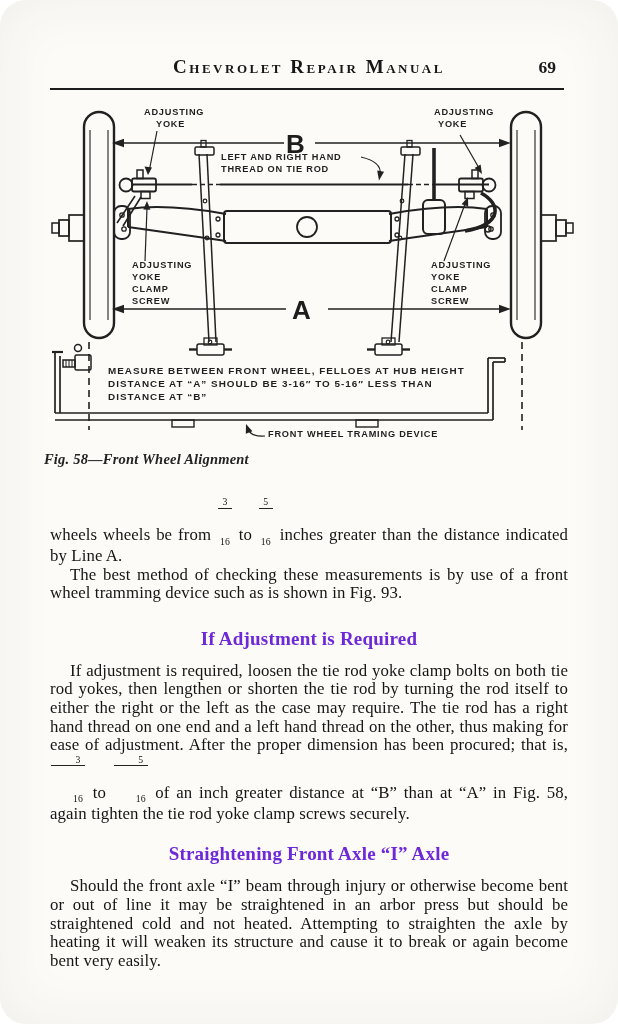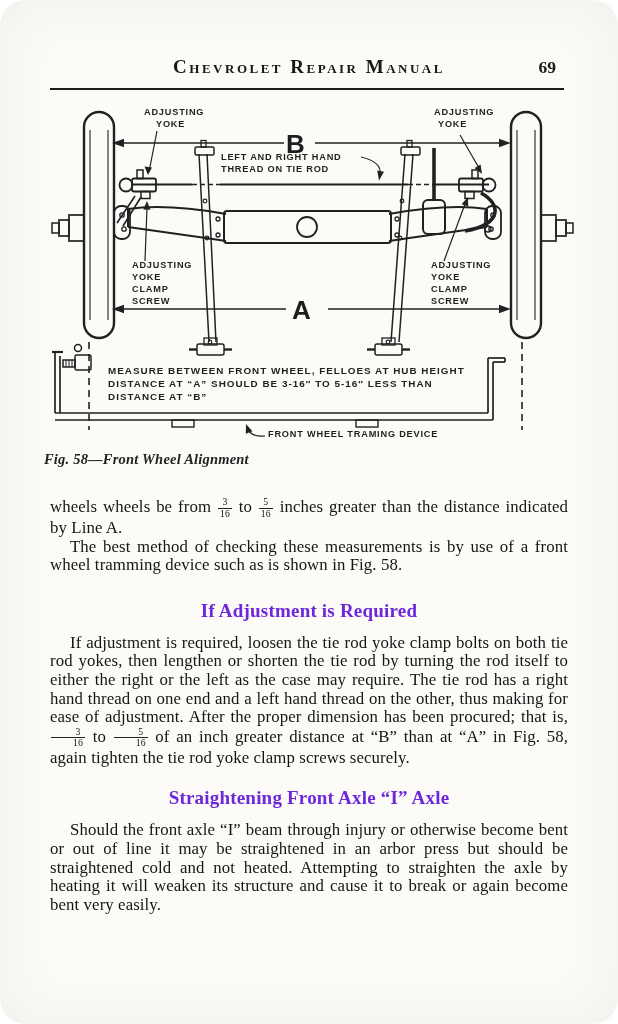--- a/index.html
+++ b/index.html
@@ -37,21 +37,21 @@
     font-size:16.8px;line-height:18.6px;text-align:justify;letter-spacing:0.1px;
     color:#151515;}
   .body-text p{margin:0;}
   .indent{text-indent:20px;}
   h2{font-size:19px;line-height:22px;text-align:center;font-weight:700;
      margin:25px 0 12px;letter-spacing:0.2px;color:#6d28d9;}
   h2.second{margin-top:20px;}
   .frac{display:inline-block;vertical-align:-0.5em;text-align:center;
         font-size:0.58em;line-height:1.08;margin:0 1px;}
   .frac .num{display:block;border-bottom:1px solid #222;padding:0 2px;}
-  .frac .den{display:block;padding:0 2px;}
+  .frac .den{display:block;padding:0 2px;margin-top:28px;}
 </style>
 </head>
 <body>
 
 <div class="page">
 
   <header class="running-head">
     <div class="head-title">Chevrolet Repair Manual</div>
     <div class="folio">69</div>
   </header>
@@ -246,21 +246,21 @@
 
         <text class="dl" x="224" y="341">FRONT WHEEL TRAMING DEVICE</text>
       </g>
     </svg>
     <figcaption class="fig-caption">Fig. 58—Front Wheel Alignment</figcaption>
   </figure>
 
   <main class="body-text">
     <p><span>wheels wheels be from </span><span class="frac"><span class="num">3</span><span class="den">16</span></span><span> to </span><span class="frac"><span class="num">5</span><span class="den">16</span></span><span> inches greater than the distance indicated by Line A.</span></p>
 
-    <p class="indent">The best method of checking these measurements is by use of a front wheel tramming device such as is shown in Fig. 58.</p>
+    <p class="indent">The best method of checking these measurements is by use of a front wheel tramming device such as is shown in Fig. 93.</p>
 
     <h2>If Adjustment is Required</h2>
 
     <p class="indent"><span>If adjustment is required, loosen the tie rod yoke clamp bolts on both tie rod yokes, then lengthen or shorten the tie rod by turning the rod itself to either the right or the left as the case may require. The tie rod has a right hand thread on one end and a left hand thread on the other, thus making for ease of adjustment. After the proper dimension has been procured; that is, </span><span class="frac"><span class="num">3</span><span class="den">16</span></span><span> to </span><span class="frac"><span class="num">5</span><span class="den">16</span></span><span> of an inch greater distance at “B” than at “A” in Fig. 58, again tighten the tie rod yoke clamp screws securely.</span></p>
 
     <h2 class="second">Straightening Front Axle “I” Axle</h2>
 
     <p class="indent">Should the front axle “I” beam through injury or otherwise become bent or out of line it may be straightened in an arbor press but should be straightened cold and not heated. Attempting to straighten the axle by heating it will weaken its structure and cause it to break or again become bent very easily.</p>
   </main>
 

